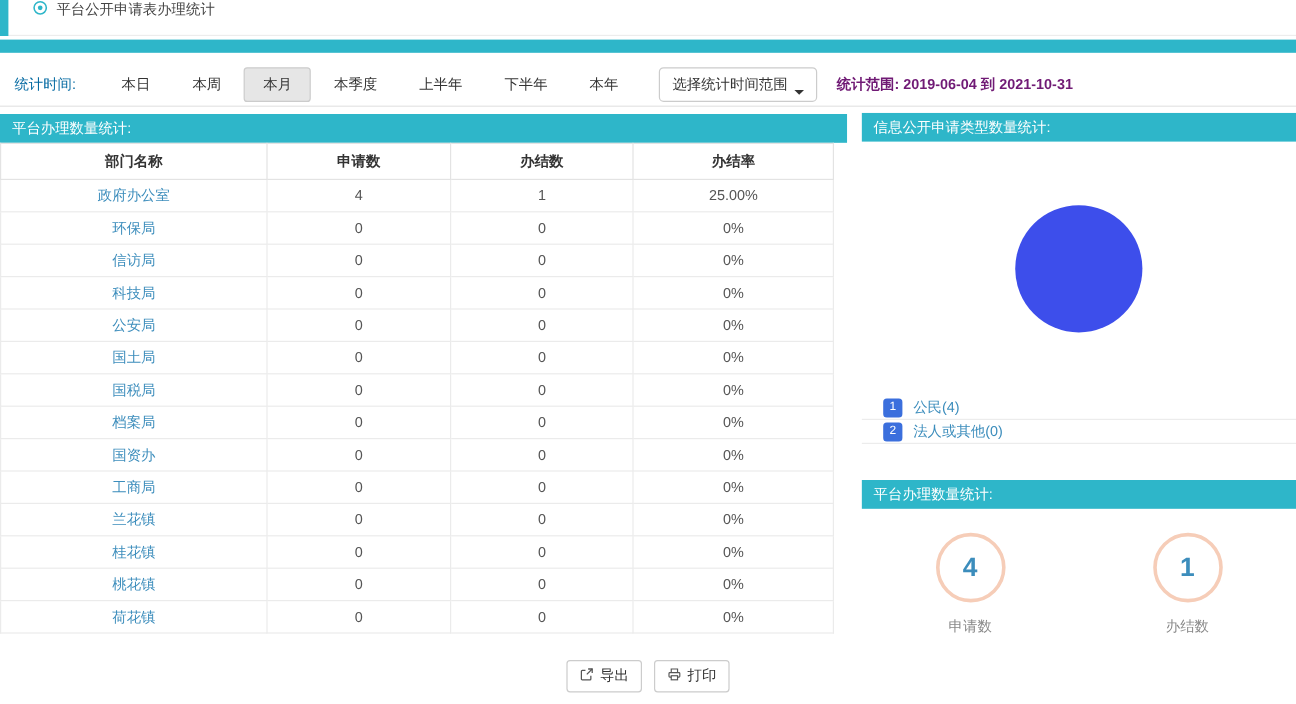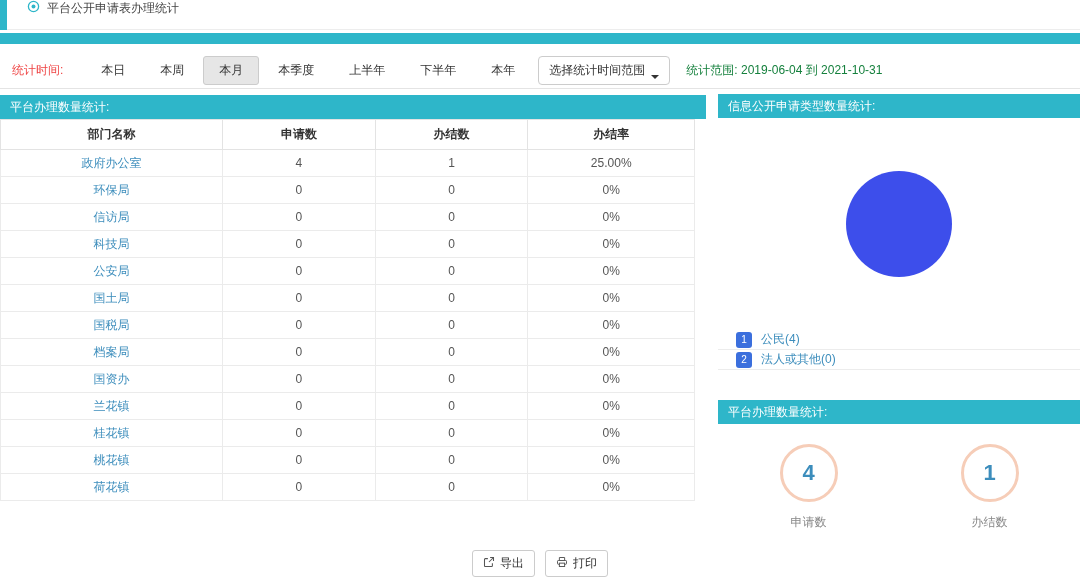--- a/index.html
+++ b/index.html
@@ -10,32 +10,32 @@
   body{width:1080px;height:587px;position:relative;overflow:hidden;background:#fff;
        font-family:"Liberation Sans","DejaVu Sans",sans-serif;font-size:12px;color:#333;}
   .header{position:absolute;top:0;left:0;right:0;height:30px;background:#fff;
           border-bottom:1px solid #ededed;display:flex;align-items:flex-start;}
   .notch{width:7px;height:30px;background:var(--accent);}
   .eye{margin-left:20px;display:flex;align-items:center;}
   .page-title{margin-left:7px;color:#444;}
   .strip{position:absolute;top:33px;left:0;right:0;height:11px;background:var(--accent);}
   .filter{position:absolute;top:53px;left:0;right:0;height:36px;border-bottom:1px solid #e4e4e4;
           display:flex;align-items:center;padding-left:12px;background:#fff;}
-  .filter-label{margin-right:22px;color:#ef4444;}
+  .filter-label{margin-right:22px;color:#0369a1;}
   .tabs{display:flex;align-items:center;}
   .tab{background:transparent;border:1px solid transparent;border-radius:3px;
        padding:5px 15px;font-size:12px;color:#333;cursor:pointer;margin-right:3px;
        font-family:inherit;}
   .tab.selected{background:var(--tab-selected-bg);border-color:var(--tab-selected-border);}
-  .range-btn{margin-left:4px;background:#fff;border:1px solid #ccc;border-radius:4px;
+  .range-btn{margin-left:15px;background:#fff;border:1px solid #ccc;border-radius:4px;
        padding:5px 10px;font-size:12px;color:#333;cursor:pointer;display:inline-flex;
        align-items:flex-end;gap:6px;font-family:inherit;}
   .caret{width:0;height:0;border-left:4px solid transparent;border-right:4px solid transparent;
        border-top:4px solid #333;display:inline-block;}
-  .range-text{margin-left:16px;color:#15803d;}
+  .range-text{margin-left:16px;color:#701a75;font-weight:bold;}
   .panel-header{height:24px;line-height:24px;background:var(--accent);color:#fff;
        padding-left:10px;font-size:12px;}
   .left-panel{position:absolute;top:95px;left:0;width:706px;bottom:49px;overflow:hidden;background:#fff;}
   table{width:695px;border-collapse:collapse;table-layout:fixed;}
   th{border:1px solid #e3e3e3;height:30px;font-size:12px;font-weight:bold;text-align:center;color:#333;background:#fff;}
   td{border:1px solid #ebebeb;height:27px;font-size:12px;text-align:center;color:#555;overflow:hidden;}
   td.dept{color:var(--link);cursor:pointer;}
   .right-col{position:absolute;left:718px;top:94px;width:362px;bottom:49px;overflow:hidden;background:#fff;}
   .pie-area{height:212px;display:flex;align-items:center;justify-content:center;}
   .pie{width:106px;height:106px;border-radius:50%;background:var(--pie-primary);}
@@ -156,20 +156,26 @@
           <td>0</td>
           <td>0%</td>
         </tr>
         <tr>
           <td class="dept">国资办</td>
           <td>0</td>
           <td>0</td>
           <td>0%</td>
         </tr>
         <tr>
+          <td class="dept">工商局</td>
+          <td>0</td>
+          <td>0</td>
+          <td>0%</td>
+        </tr>
+        <tr>
           <td class="dept">兰花镇</td>
           <td>0</td>
           <td>0</td>
           <td>0%</td>
         </tr>
         <tr>
           <td class="dept">桂花镇</td>
           <td>0</td>
           <td>0</td>
           <td>0%</td>

